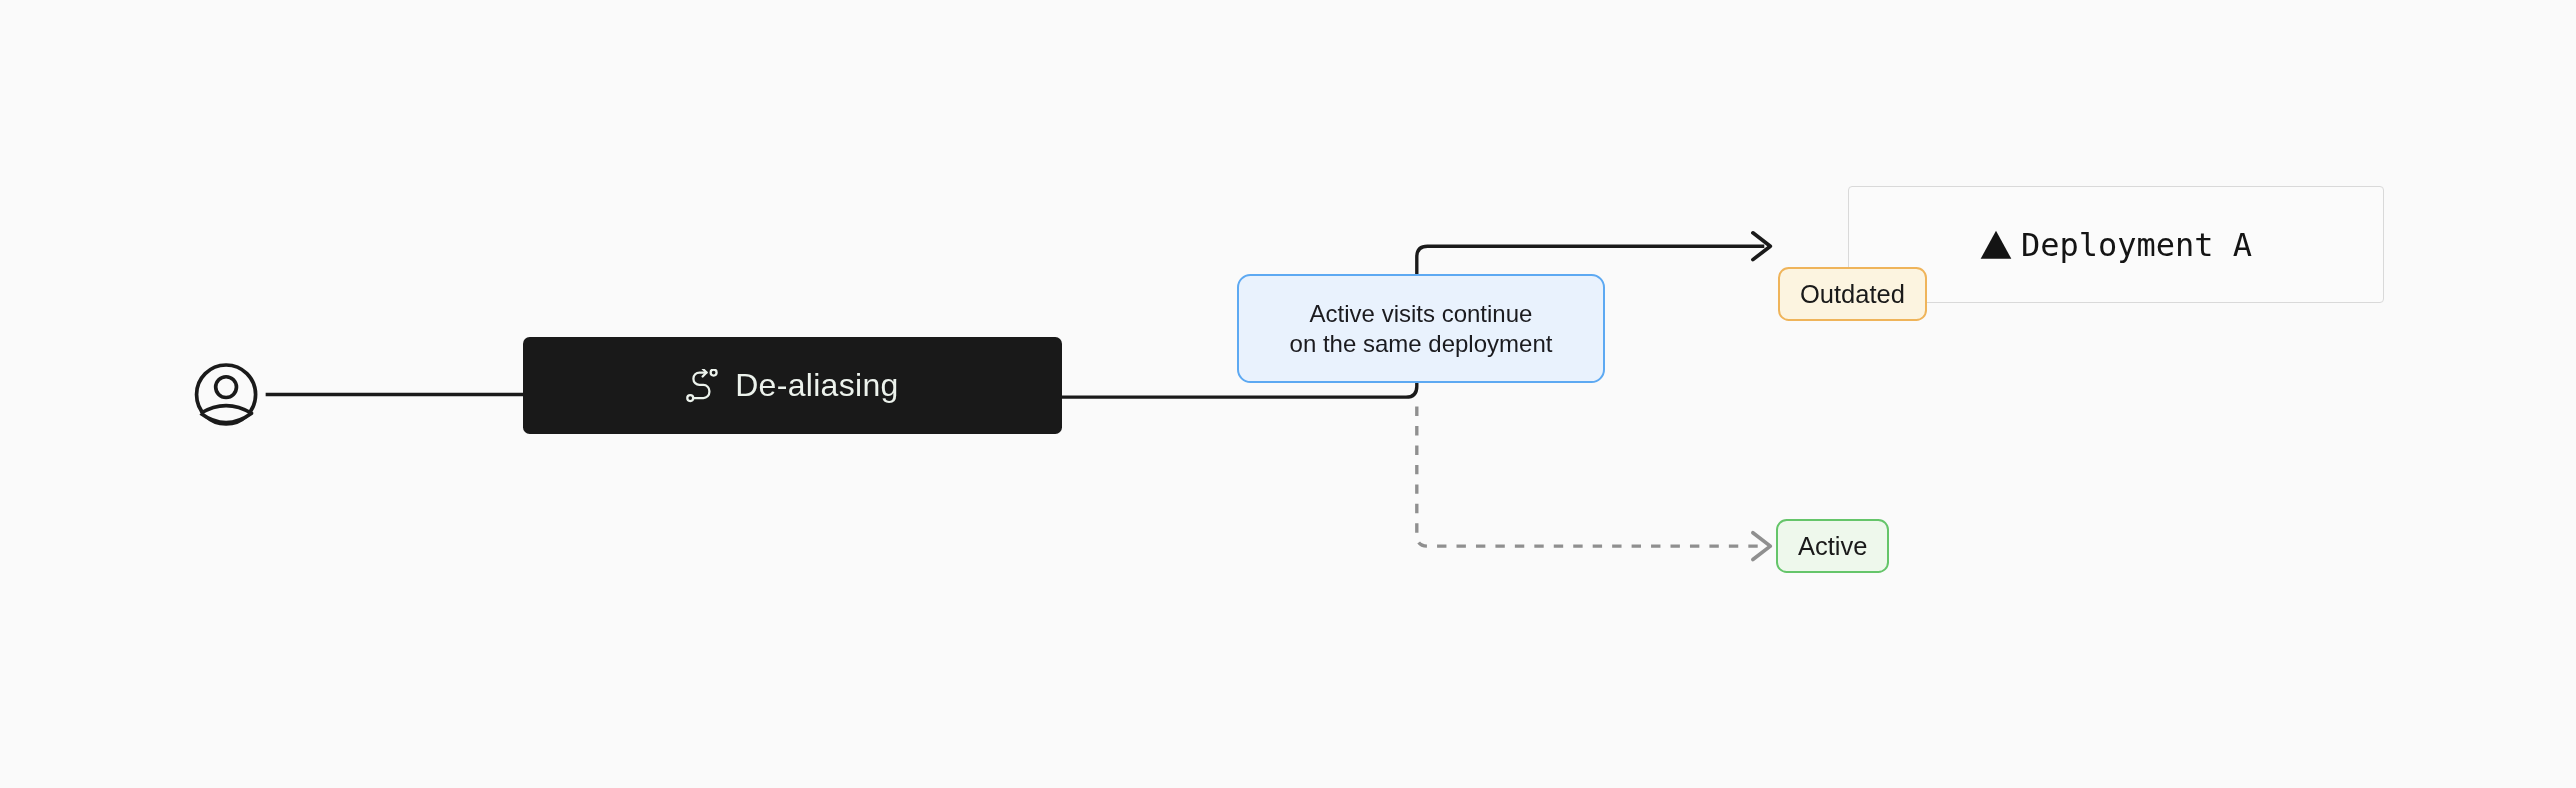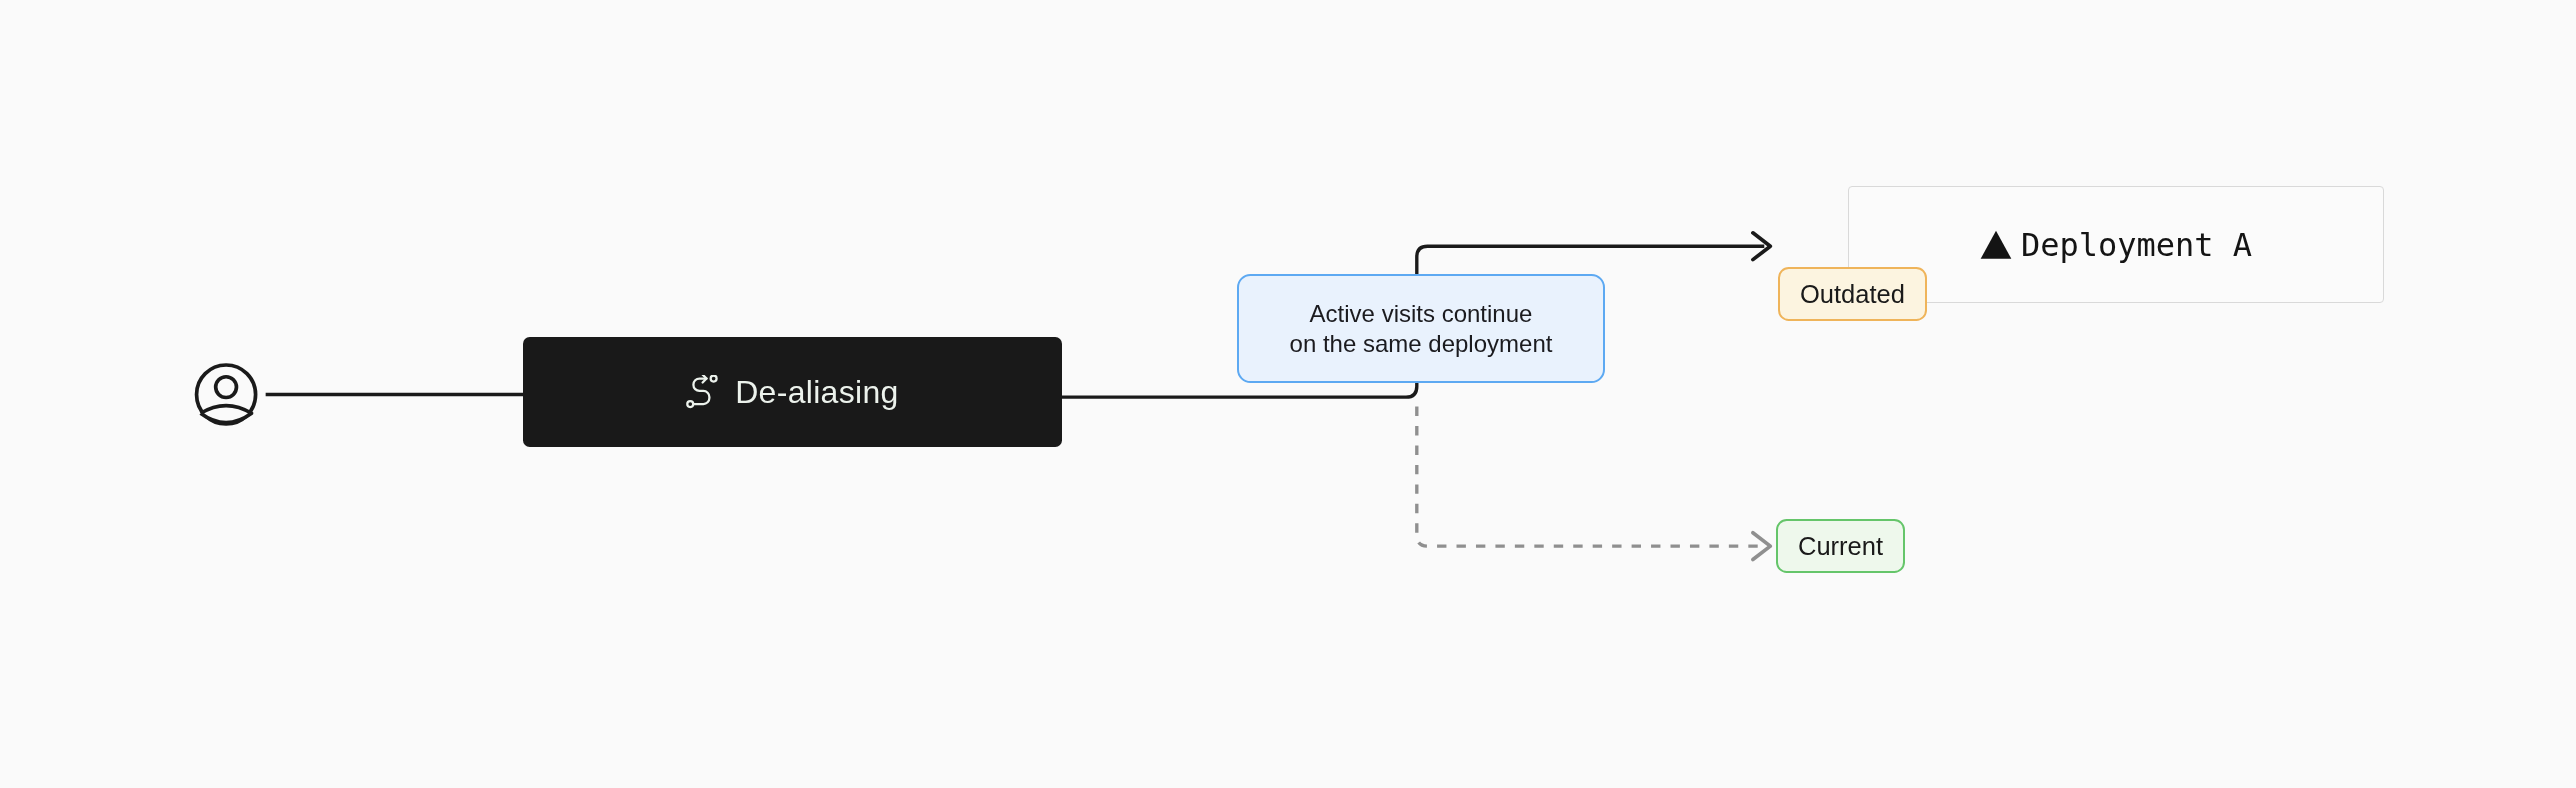--- a/index.html
+++ b/index.html
@@ -19,21 +19,21 @@
   .connector-layer {
     position: absolute;
     left: 0;
     top: 0;
   }
   .process-node {
     position: absolute;
     left: 523px;
     top: 337px;
     width: 539px;
-    height: 110px;
+    height: 97px;
     background: #191919;
     border-radius: 6.7px;
     display: flex;
     align-items: center;
     justify-content: center;
     gap: 14.8px;
   }
   .process-node .label {
     color: #ecf2ec;
     font-size: 32px;
@@ -150,17 +150,17 @@
     </svg>
     <span class="deploy-name">Deployment A</span>
   </div>
 
   <div class="status-badge badge-outdated">
     <span>Outdated</span>
   </div>
 
 
   <div class="status-badge badge-current">
-    <span>Current</span>
+    <span>Active</span>
   </div>
 
 </div>
 
 
 </body></html>

